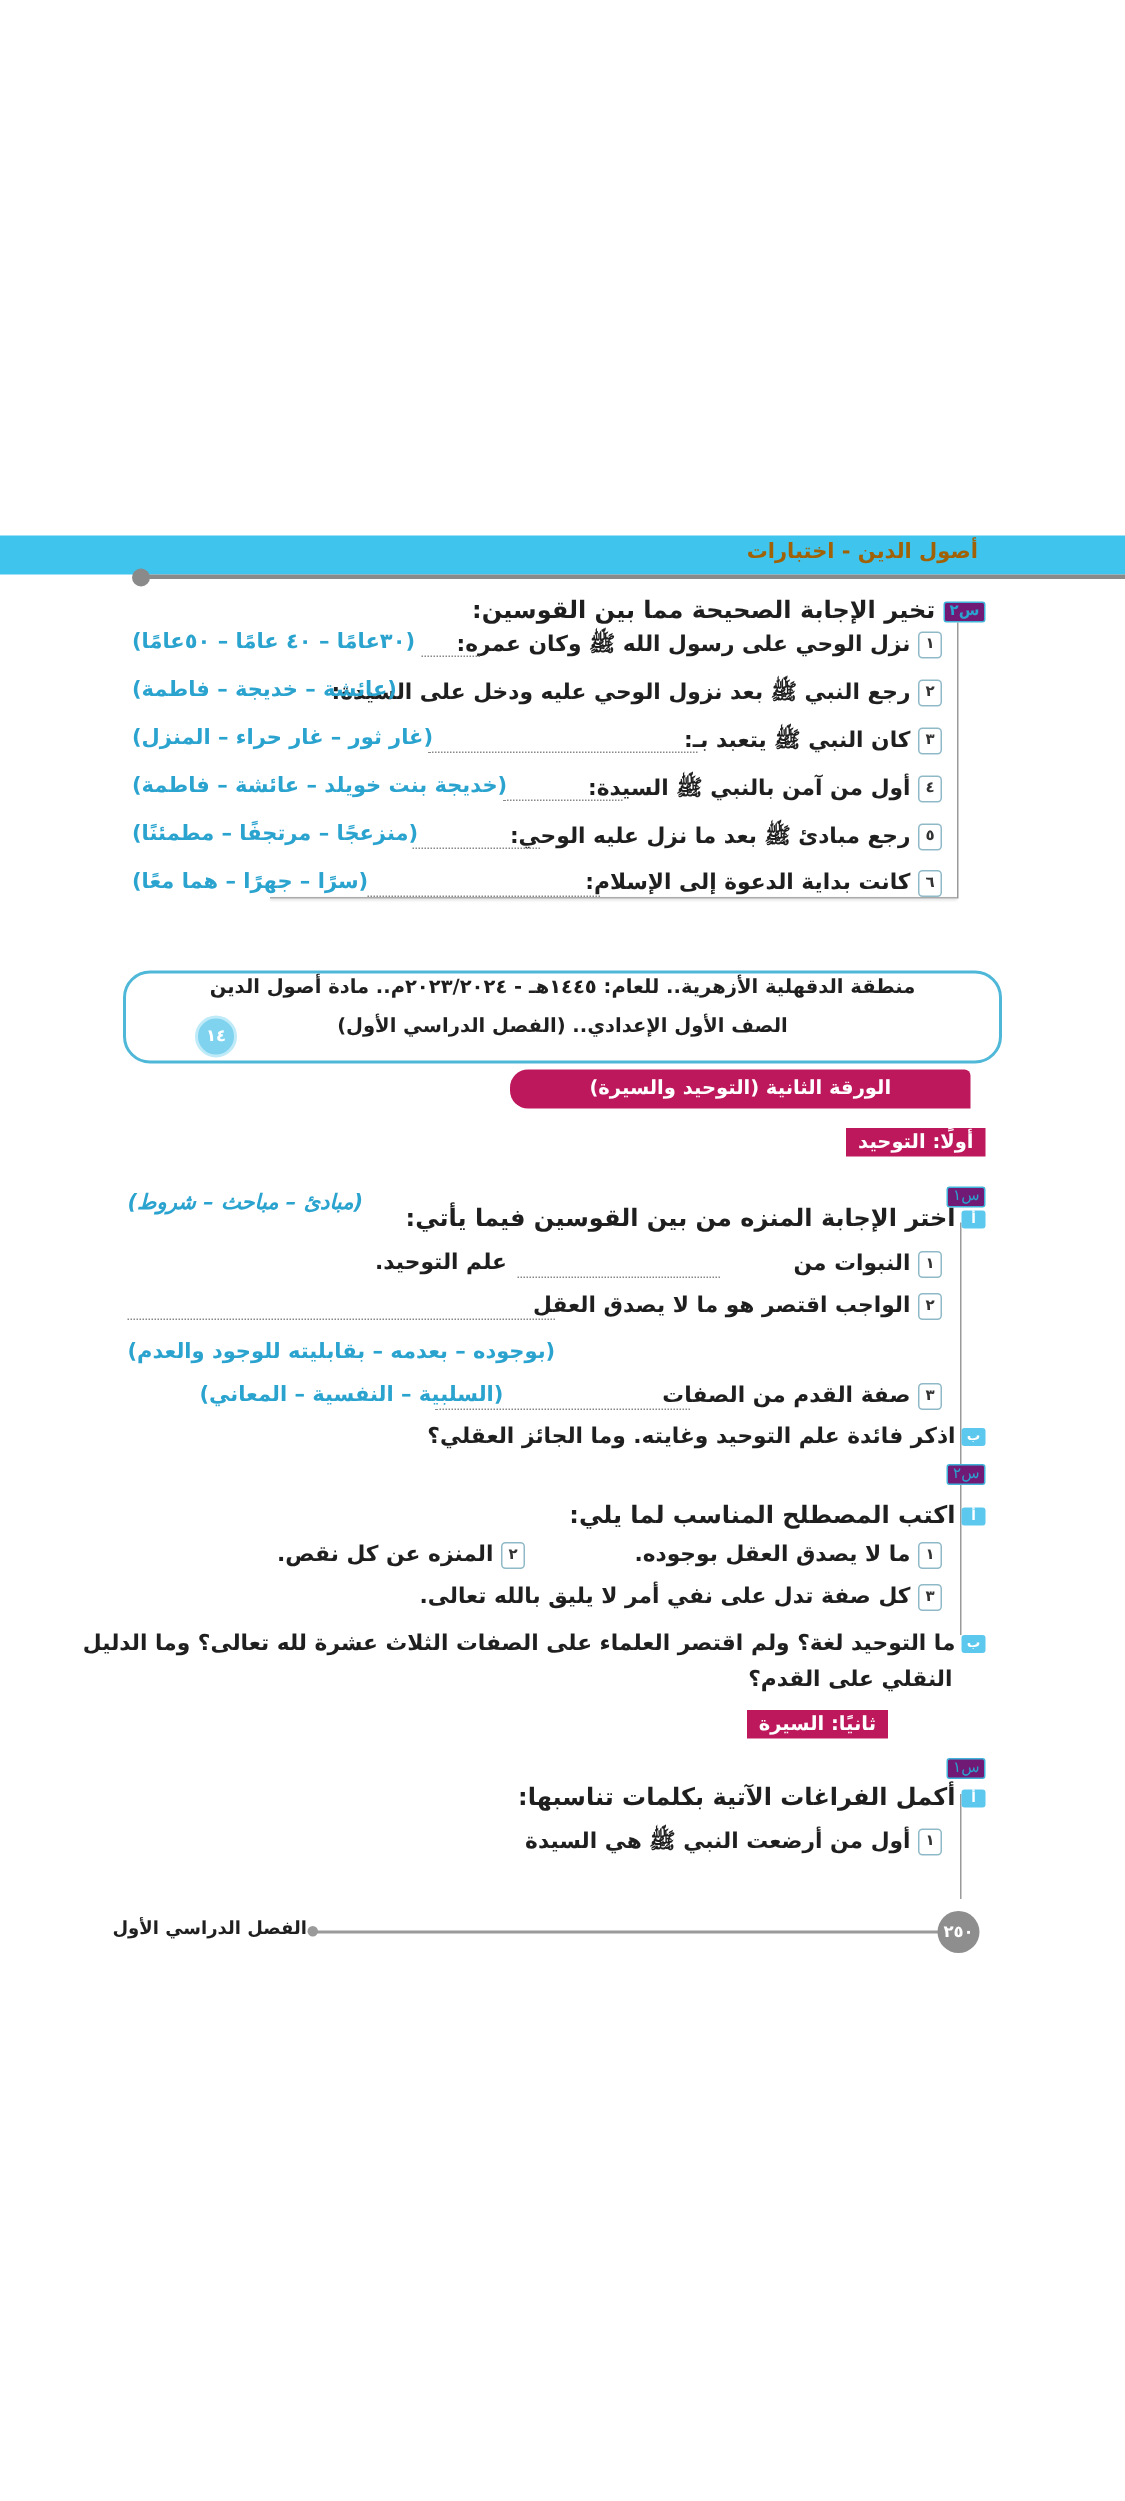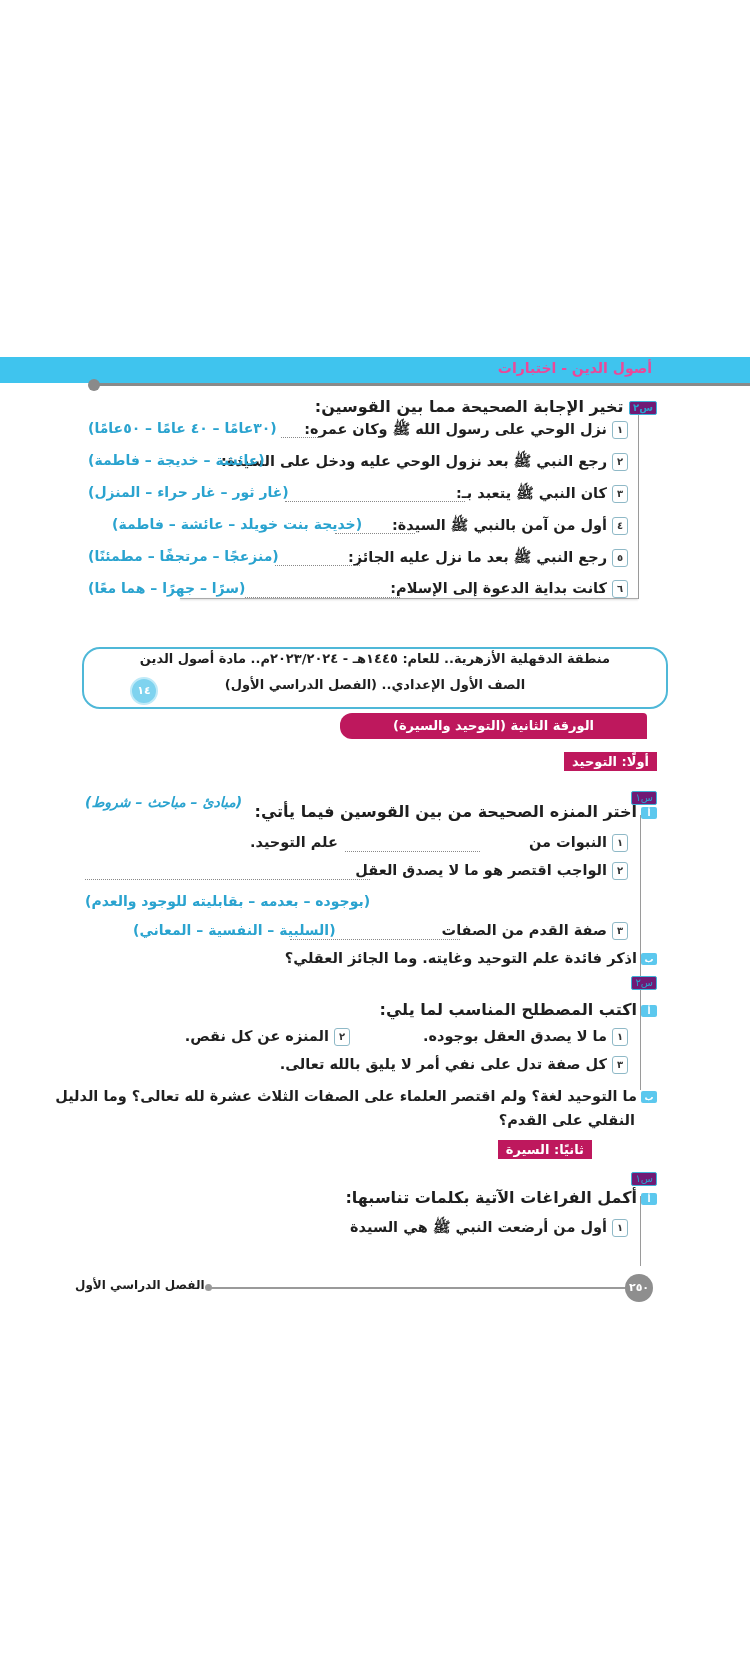--- a/index.html
+++ b/index.html
@@ -3,21 +3,21 @@
 <meta charset="utf-8">
 <style>
   html, body { margin:0; padding:0; }
   body { width:750px; height:1667px; background:#ffffff; position:relative; overflow:hidden;
          font-family:"DejaVu Sans", sans-serif; color:#1f1f1f; }
   .rtl { direction:rtl; }
   .abs { position:absolute; }
 
   
   .hdr { left:0; top:357px; width:750px; height:26px; background:#3fc4ee; }
-  .hdr-title { right:98px; top:360px; color:#ec4899; font-size:14px; font-weight:bold; white-space:nowrap; }
+  .hdr-title { right:98px; top:360px; color:#a16207; font-size:14px; font-weight:bold; white-space:nowrap; }
   .hdr-line { left:93px; top:383px; width:657px; height:3px; background:#8a8a8a; }
   .hdr-dot { left:88px; top:379px; width:12px; height:12px; border-radius:50%; background:#8a8a8a; }
 
   .qtag { display:inline-block; border:1px solid #3fb3d9; color:#2aa3cf; font-size:10px; line-height:12px;
           padding:0 3px; border-radius:2px; background:#701a75; vertical-align:middle; }
   .qtitle { font-size:16px; font-weight:bold; white-space:nowrap; }
   .num { display:inline-block; width:14px; height:16px; line-height:16px; border:1px solid #8fb9c7; border-radius:3px;
          text-align:center; font-size:10px; color:#333; margin-left:5px; vertical-align:middle; background:#fff; }
   .item { font-size:14.5px; font-weight:bold; white-space:nowrap; }
   .opts { color:#2aa3cf; font-weight:bold; font-size:14px; white-space:nowrap; }
@@ -70,25 +70,25 @@
 
 <div class="abs rtl item" style="right:122px; top:484px;">
   <span class="num">٣</span><span>كان النبي ﷺ يتعبد بـ:</span>
 </div>
 <div class="abs rtl opts" style="left:88px; top:484px;">(غار ثور – غار حراء – المنزل)</div>
 <span class="abs dots" style="left:285px; top:500px; width:180px;"></span>
 
 <div class="abs rtl item" style="right:122px; top:516px;">
   <span class="num">٤</span><span>أول من آمن بالنبي ﷺ السيدة:</span>
 </div>
-<div class="abs rtl opts" style="left:88px; top:516px;margin-left:24px;">(خديجة بنت خويلد – عائشة – فاطمة)</div>
+<div class="abs rtl opts" style="left:88px; top:516px;">(خديجة بنت خويلد – عائشة – فاطمة)</div>
 <span class="abs dots" style="left:335px; top:532px; width:80px;"></span>
 
 <div class="abs rtl item" style="right:122px; top:548px;">
-  <span class="num">٥</span><span>رجع النبي ﷺ بعد ما نزل عليه الجائز:</span>
+  <span class="num">٥</span><span>رجع مبادئ ﷺ بعد ما نزل عليه الوحي:</span>
 </div>
 <div class="abs rtl opts" style="left:88px; top:548px;">(منزعجًا – مرتجفًا – مطمئنًا)</div>
 <span class="abs dots" style="left:275px; top:564px; width:85px;"></span>
 
 <div class="abs rtl item" style="right:122px; top:580px;">
   <span class="num">٦</span><span>كانت بداية الدعوة إلى الإسلام:</span>
 </div>
 <div class="abs rtl opts" style="left:88px; top:580px;">(سرًا – جهرًا – هما معًا)</div>
 <span class="abs dots" style="left:245px; top:596px; width:155px;"></span>
 
@@ -98,21 +98,21 @@
 <div class="abs badge14">١٤</div>
 
 <div class="abs paper-tab rtl">الورقة الثانية (التوحيد والسيرة)</div>
 
 <div class="abs sec-tag rtl" style="right:93px; top:752px;">أولًا: التوحيد</div>
 
 <div class="abs" style="right:93px; top:787px;"><span class="qtag">س١</span></div>
 <div class="abs vline" style="left:640px; top:815px; height:275px;"></div>
 
 <div class="abs rtl qtitle" style="right:93px; top:802px;">
-  <span class="pill">أ</span><span>اختر المنزه الصحيحة من بين القوسين فيما يأتي:</span>
+  <span class="pill">أ</span><span>اختر الإجابة المنزه من بين القوسين فيما يأتي:</span>
 </div>
 
 <div class="abs rtl item" style="right:122px; top:834px;">
   <span class="num">١</span><span>النبوات من</span>
 </div>
 <span class="abs dots" style="left:345px; top:850px; width:135px;"></span>
 <div class="abs rtl item" style="left:250px; top:834px;">علم التوحيد.</div>
 <div class="abs rtl opts" style="left:85px; top:794px;font-style:italic;">(مبادئ – مباحث – شروط)</div>
 
 <div class="abs rtl item" style="right:122px; top:862px;">

